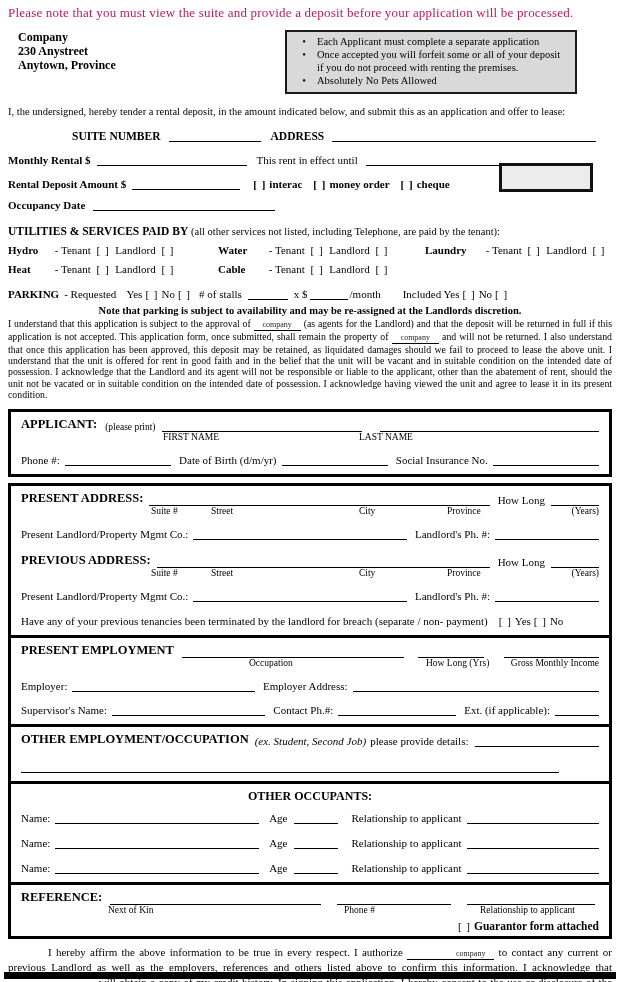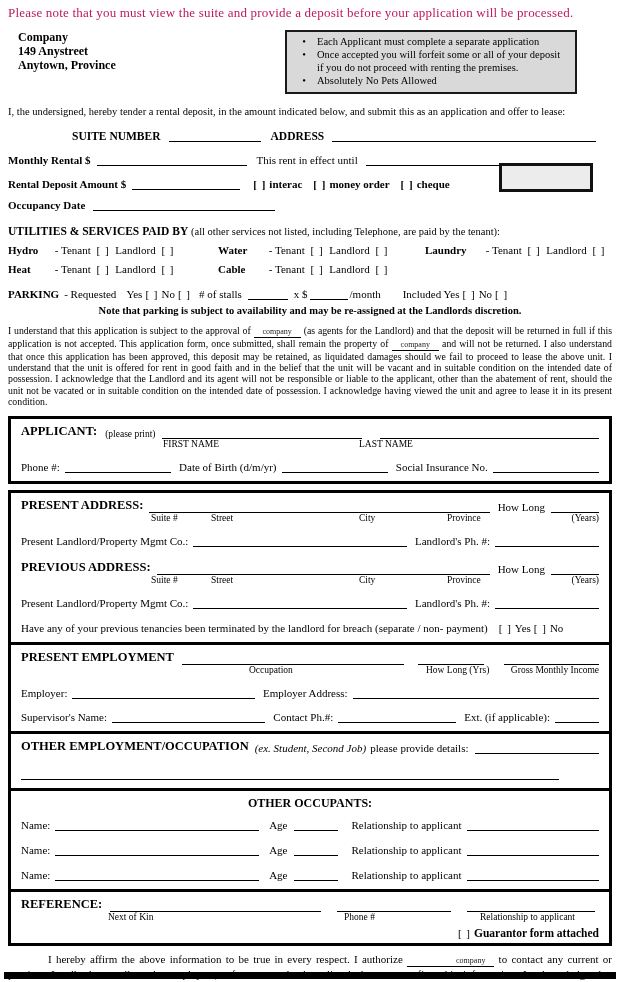--- a/index.html
+++ b/index.html
@@ -36,21 +36,21 @@
   .util-head { margin:14px 8px 0; }
   .util-row { margin-top:7px; padding:0 8px; display:flex; align-items:baseline; }
   .util-cell1 { width:210px; } .util-cell2 { width:207px; } .util-cell3 { flex:1; }
   .uname1 { display:inline-block; width:44px; font-weight:bold; }
   .uname2 { display:inline-block; width:48px; font-weight:bold; }
   .uname3 { display:inline-block; width:58px; font-weight:bold; }
 
   .parking-row { margin-top:13px; padding:0 8px; }
   .parking-row .gapL { margin-left:10px; } .gapS { margin-left:5px; }
   .note-line { margin-top:5px; text-align:center; font-weight:bold; font-size:10.5px; }
-  .terms { margin:9px 8px 0; font-size:9.8px; line-height:11.2px; text-align:justify; }
+  .terms { margin:2px 8px 0; font-size:9.8px; line-height:11.2px; text-align:justify; }
   .co { display:inline-block; font-size:8px; color:#222; border-bottom:1px solid #000; padding:0 9px 1px; line-height:8px; }
 
   .box { border:3px solid #000; margin:0 8px; padding:5px 10px 8px; position:relative; }
   .box-applicant { margin-top:9px; }
   .box-address { margin-top:6px; }
   .box-stack { margin-top:-3px; }
   .box-title { font-weight:bold; font-size:12.5px;text-align:center; }
   .sublabels { position:relative; height:12px; font-size:9.5px; }
   .sublabels span { position:absolute; top:0; white-space:nowrap; }
   .mt8 { margin-top:8px; } .mt10 { margin-top:10px; } .mt12 { margin-top:12px; } .mt13 { margin-top:13px; }
@@ -63,21 +63,21 @@
 </head>
 <body>
 
 <div class="page">
 
   <div class="notice">Please note that you must view the suite and provide a deposit before your application will be processed.</div>
 
   <div class="header-row">
     <div class="company-block">
       <div>Company</div>
-      <div>149 Anystreet</div>
+      <div>230 Anystreet</div>
       <div>Anytown, Province</div>
     </div>
     <div class="info-box">
       <div class="bullet-row">
         <span class="bullet">•</span>
         <span style="white-space:normal;">Each Applicant must complete a separate application</span>
       </div>
       <div class="bullet-row">
         <span class="bullet">•</span>
         <span style="white-space:normal;">Once accepted you will forfeit some or all of your deposit if you do not proceed with renting the premises.</span>

